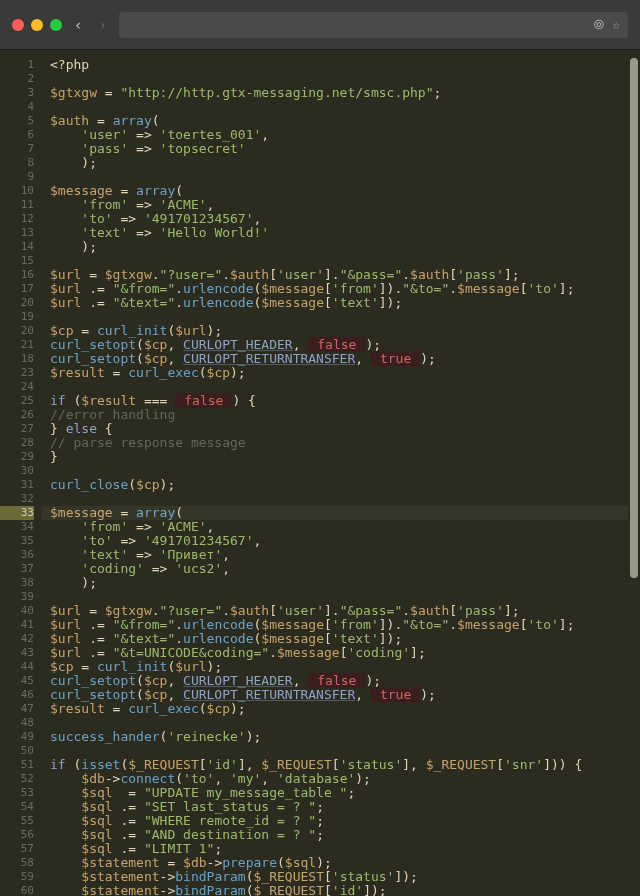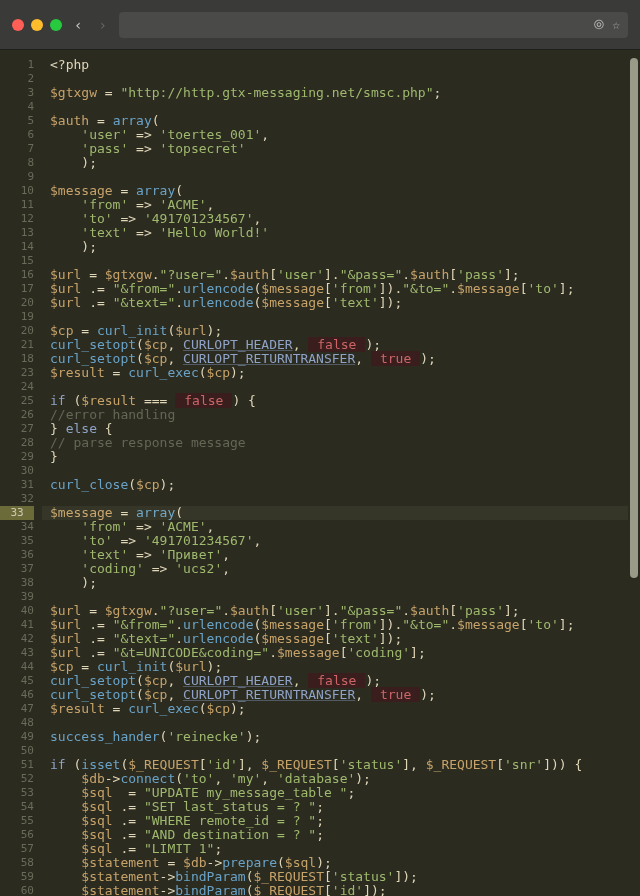--- a/index.html
+++ b/index.html
@@ -100,21 +100,20 @@
     position: absolute;
     left: 0;
     right: 0;
     height: 14px;
     background: rgba(255,255,200,0.05);
     z-index: 0;
   }
   .hl-gutter {
     background: #6b6b3a !important;
     color: #d0c8b0 !important;
-    text-align: center;
   }
   .scrollbar {
     width: 12px;
     background: #2b2b20;
     position: relative;
   }
   .thumb {
     position: absolute;
     top: 8px;
     left: 2px;

